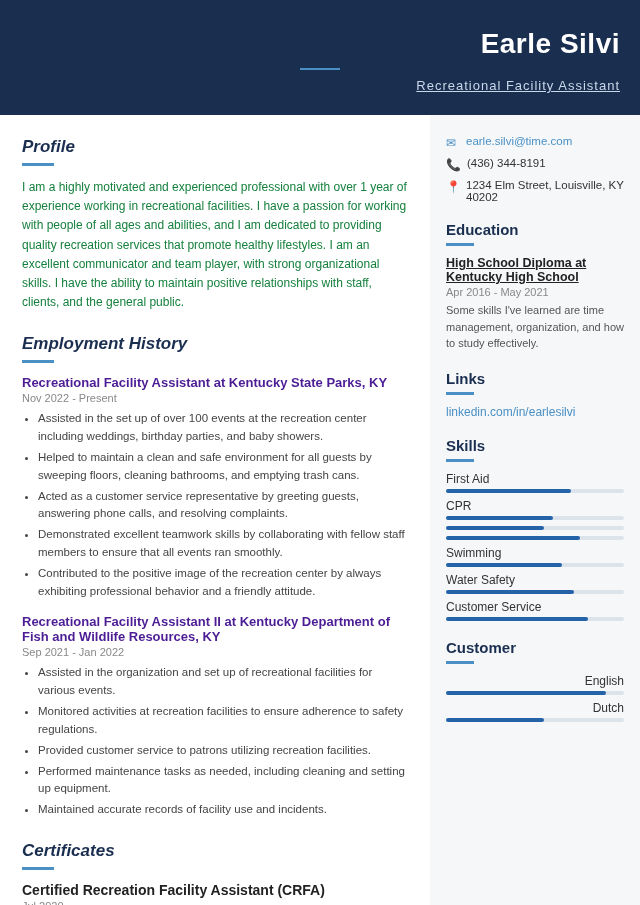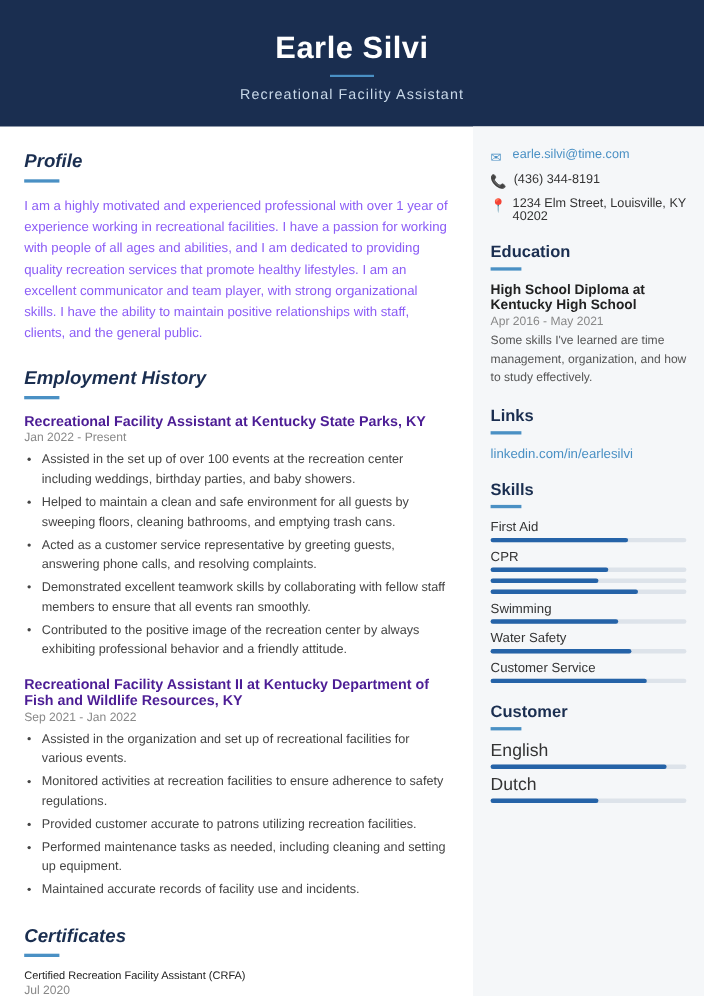--- a/index.html
+++ b/index.html
@@ -11,38 +11,39 @@
     }
     .resume {
       background: #fff;
       width: 640px;
       min-height: 905px;
     }
     
     .header {
       background: #1a2e50;
       color: #fff;
-      text-align: center;
+      text-align: right;
       padding: 28px 20px 22px;
     }
     .header h1 {
       font-size: 28px;
       font-weight: bold;
       letter-spacing: 0.5px;
     }
     .header-divider {
       width: 40px;
       height: 2px;
       background: #4a90c4;
       margin: 8px auto;
     }
     .header .subtitle {
       font-size: 13px;
       color: #c8d8e8;
       letter-spacing: 1px;
+      text-decoration: underline;
     }
     
     .main {
       display: flex;
       align-items: flex-start;
     }
     .left-col {
       flex: 1;
       padding: 22px 20px 20px 22px;
     }
@@ -66,21 +67,21 @@
       height: 3px;
       background: #4a90c4;
       margin-bottom: 12px;
     }
     .section {
       margin-bottom: 22px;
     }
     
     .profile-text {
       font-size: 12px;
-      color: #8b5cf6;
+      color: #15803d;
       line-height: 1.6;
     }
     
     .job-title {
       font-size: 13px;
       font-weight: bold;
       color: #4c1d95;
       margin-bottom: 2px;
     }
     .job-date {
@@ -94,22 +95,22 @@
       margin-bottom: 14px;
     }
     .job-bullets li {
       font-size: 11.5px;
       color: #444;
       line-height: 1.55;
       margin-bottom: 3px;
     }
     
     .cert-title {
-      font-size: 10px;
-      font-weight: normal;
+      font-size: 14px;
+      font-weight: bold;
       color: #222;
       margin-bottom: 2px;
     }
     .cert-date {
       font-size: 11px;
       color: #888;
       margin-bottom: 10px;
     }
     
     .contact-item {
@@ -145,20 +146,21 @@
       height: 3px;
       background: #4a90c4;
       margin-bottom: 10px;
     }
     
     .edu-school {
       font-size: 12.5px;
       font-weight: bold;
       color: #222;
       margin-bottom: 2px;
+      text-decoration: underline;
     }
     .edu-date {
       font-size: 11px;
       color: #888;
       margin-bottom: 4px;
     }
     .edu-text {
       font-size: 11px;
       color: #555;
       line-height: 1.5;
@@ -189,23 +191,24 @@
     .skill-bar-fill {
       height: 4px;
       background: #2563a8;
       border-radius: 2px;
     }
     
     .lang-item {
       margin-bottom: 6px;
     }
     .lang-name {
-      font-size: 16px;
+      font-size: 12px;
       color: #333;
       margin-bottom: 3px;
+      text-align: right;
     }
     .lang-bar-bg {
       height: 4px;
       background: #dde3ea;
       border-radius: 2px;
       width: 100%;
     }
     .lang-bar-fill {
       height: 4px;
       background: #2563a8;
@@ -232,37 +235,37 @@
         <div class="section-divider"></div>
         <p class="profile-text">I am a highly motivated and experienced professional with over 1 year of experience working in recreational facilities. I have a passion for working with people of all ages and abilities, and I am dedicated to providing quality recreation services that promote healthy lifestyles. I am an excellent communicator and team player, with strong organizational skills. I have the ability to maintain positive relationships with staff, clients, and the general public.</p>
       </div>
 
       <div class="section">
         <div class="section-title">Employment History</div>
         <div class="section-divider"></div>
 
         <div>
           <div class="job-title">Recreational Facility Assistant at Kentucky State Parks, KY</div>
-          <div class="job-date">Jan 2022 - Present</div>
+          <div class="job-date">Nov 2022 - Present</div>
           <ul class="job-bullets">
             <li>Assisted in the set up of over 100 events at the recreation center including weddings, birthday parties, and baby showers.</li>
             <li>Helped to maintain a clean and safe environment for all guests by sweeping floors, cleaning bathrooms, and emptying trash cans.</li>
             <li>Acted as a customer service representative by greeting guests, answering phone calls, and resolving complaints.</li>
             <li>Demonstrated excellent teamwork skills by collaborating with fellow staff members to ensure that all events ran smoothly.</li>
             <li>Contributed to the positive image of the recreation center by always exhibiting professional behavior and a friendly attitude.</li>
           </ul>
         </div>
 
         <div>
           <div class="job-title">Recreational Facility Assistant II at Kentucky Department of Fish and Wildlife Resources, KY</div>
           <div class="job-date">Sep 2021 - Jan 2022</div>
           <ul class="job-bullets">
             <li>Assisted in the organization and set up of recreational facilities for various events.</li>
             <li>Monitored activities at recreation facilities to ensure adherence to safety regulations.</li>
-            <li>Provided customer accurate to patrons utilizing recreation facilities.</li>
+            <li>Provided customer service to patrons utilizing recreation facilities.</li>
             <li>Performed maintenance tasks as needed, including cleaning and setting up equipment.</li>
             <li>Maintained accurate records of facility use and incidents.</li>
           </ul>
         </div>
       </div>
 
       <div class="section">
         <div class="section-title">Certificates</div>
         <div class="section-divider"></div>
         <div>

